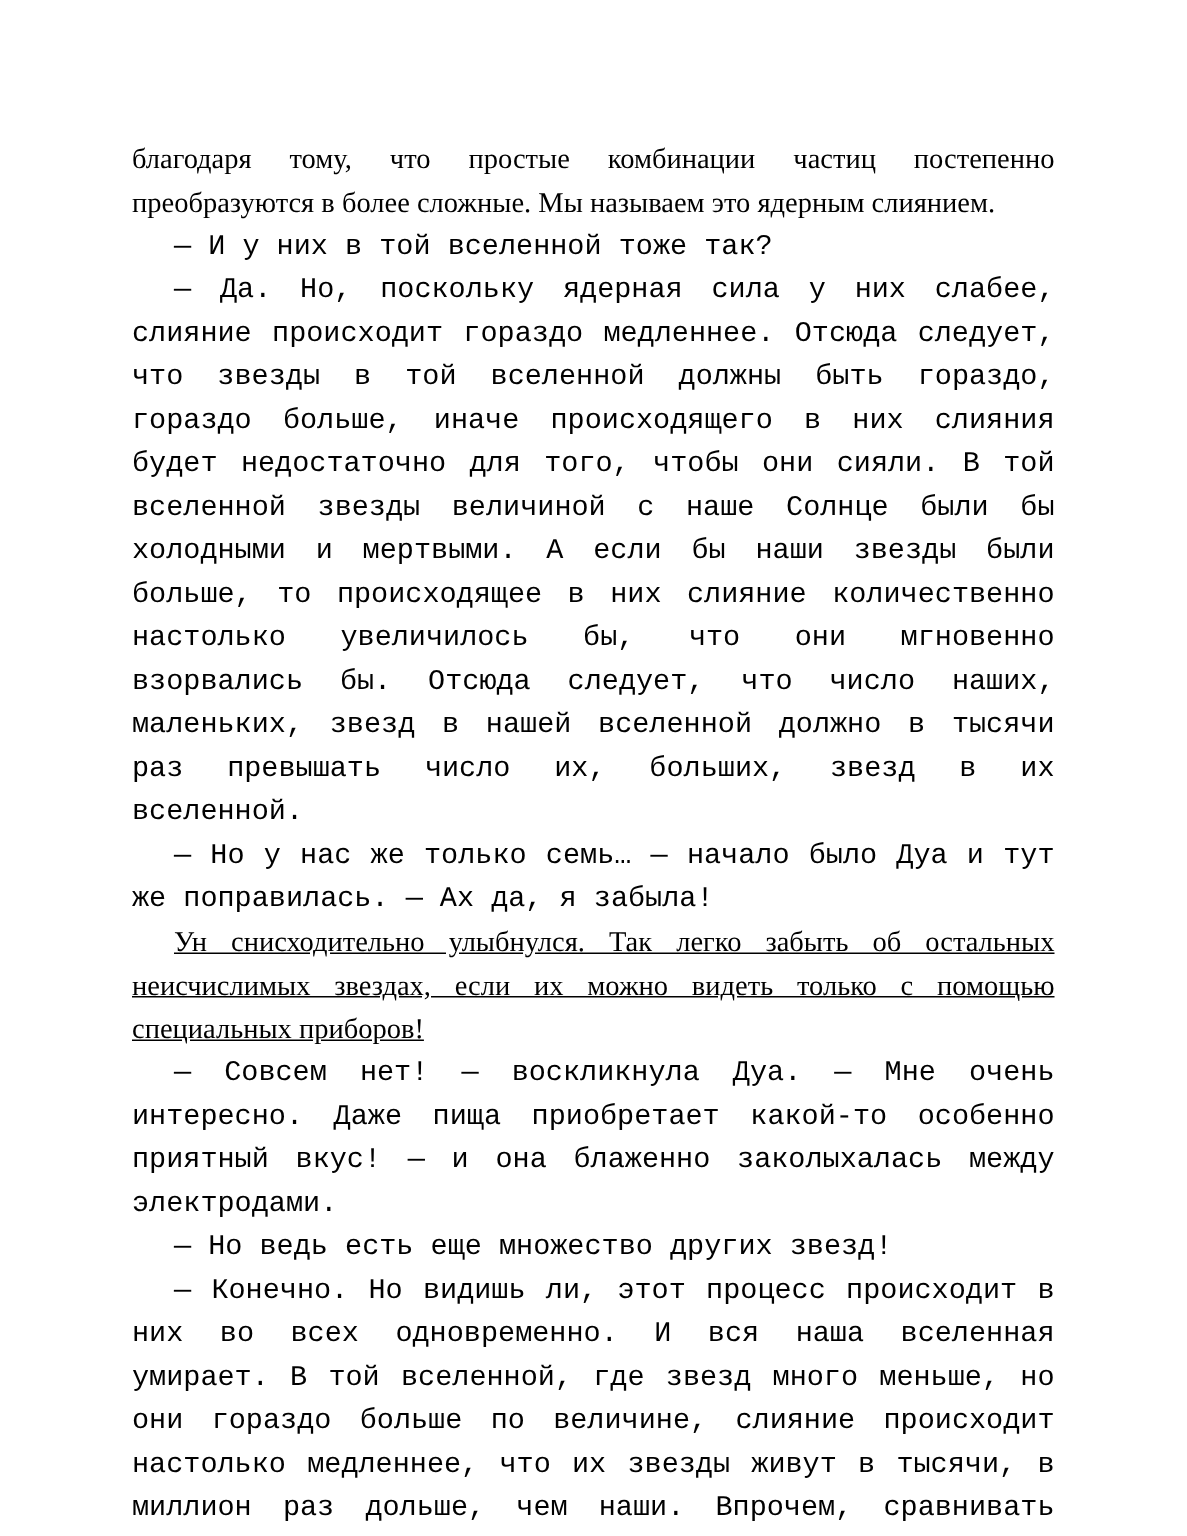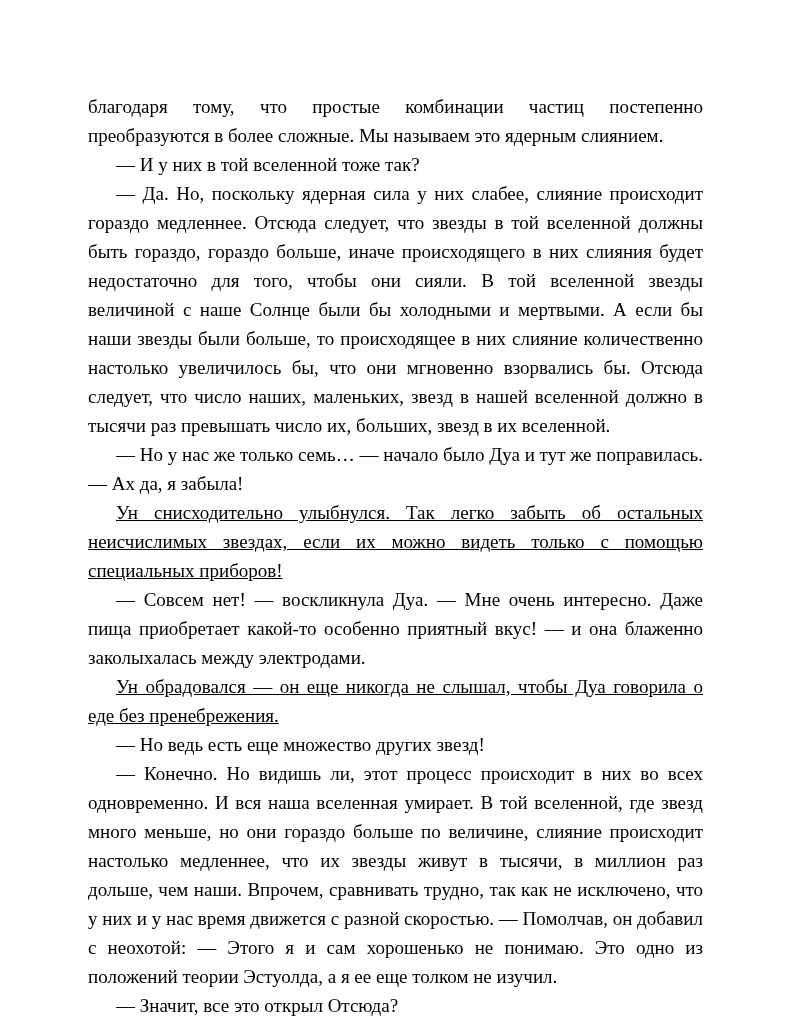--- a/index.html
+++ b/index.html
@@ -30,32 +30,32 @@
   .para {
     margin: 0;
     text-indent: 0;
   }
   .para.indent {
     text-indent: 28px;
     text-decoration: underline;
   }
   .para.dash {
     text-indent: 28px;
+    font-family: Liberation Mono, monospace;
   }
 </style>
 </head>
 <body>
 
 <div class="page">
   <div class="body-text">
     <p class="para">благодаря тому, что простые комбинации частиц постепенно преобразуются в более сложные. Мы называем это ядерным слиянием.</p>
     <p class="para dash">— И у них в той вселенной тоже так?</p>
     <p class="para dash">— Да. Но, поскольку ядерная сила у них слабее, слияние происходит гораздо медленнее. Отсюда следует, что звезды в той вселенной должны быть гораздо, гораздо больше, иначе происходящего в них слияния будет недостаточно для того, чтобы они сияли. В той вселенной звезды величиной с наше Солнце были бы холодными и мертвыми. А если бы наши звезды были больше, то происходящее в них слияние количественно настолько увеличилось бы, что они мгновенно взорвались бы. Отсюда следует, что число наших, маленьких, звезд в нашей вселенной должно в тысячи раз превышать число их, больших, звезд в их вселенной.</p>
     <p class="para dash">— Но у нас же только семь… — начало было Дуа и тут же поправилась. — Ах да, я забыла!</p>
     <p class="para indent">Ун снисходительно улыбнулся. Так легко забыть об остальных неисчислимых звездах, если их можно видеть только с помощью специальных приборов!</p>
     <p class="para dash">— Совсем нет! — воскликнула Дуа. — Мне очень интересно. Даже пища приобретает какой-то особенно приятный вкус! — и она блаженно заколыхалась между электродами.</p>
-    <p class="para indent">Ун обрадовался — он еще никогда не слышал, чтобы Дуа говорила о еде без пренебрежения.</p>
     <p class="para dash">— Но ведь есть еще множество других звезд!</p>
     <p class="para dash">— Конечно. Но видишь ли, этот процесс происходит в них во всех одновременно. И вся наша вселенная умирает. В той вселенной, где звезд много меньше, но они гораздо больше по величине, слияние происходит настолько медленнее, что их звезды живут в тысячи, в миллион раз дольше, чем наши. Впрочем, сравнивать трудно, так как не исключено, что у них и у нас время движется с разной скоростью. — Помолчав, он добавил с неохотой: — Этого я и сам хорошенько не понимаю. Это одно из положений теории Эстуолда, а я ее еще толком не изучил.</p>
     <p class="para dash">— Значит, все это открыл Отсюда?</p>
     <p class="para dash">— Не все, но сияли.</p>
   </div>
 </div>
 
 </body></html>

